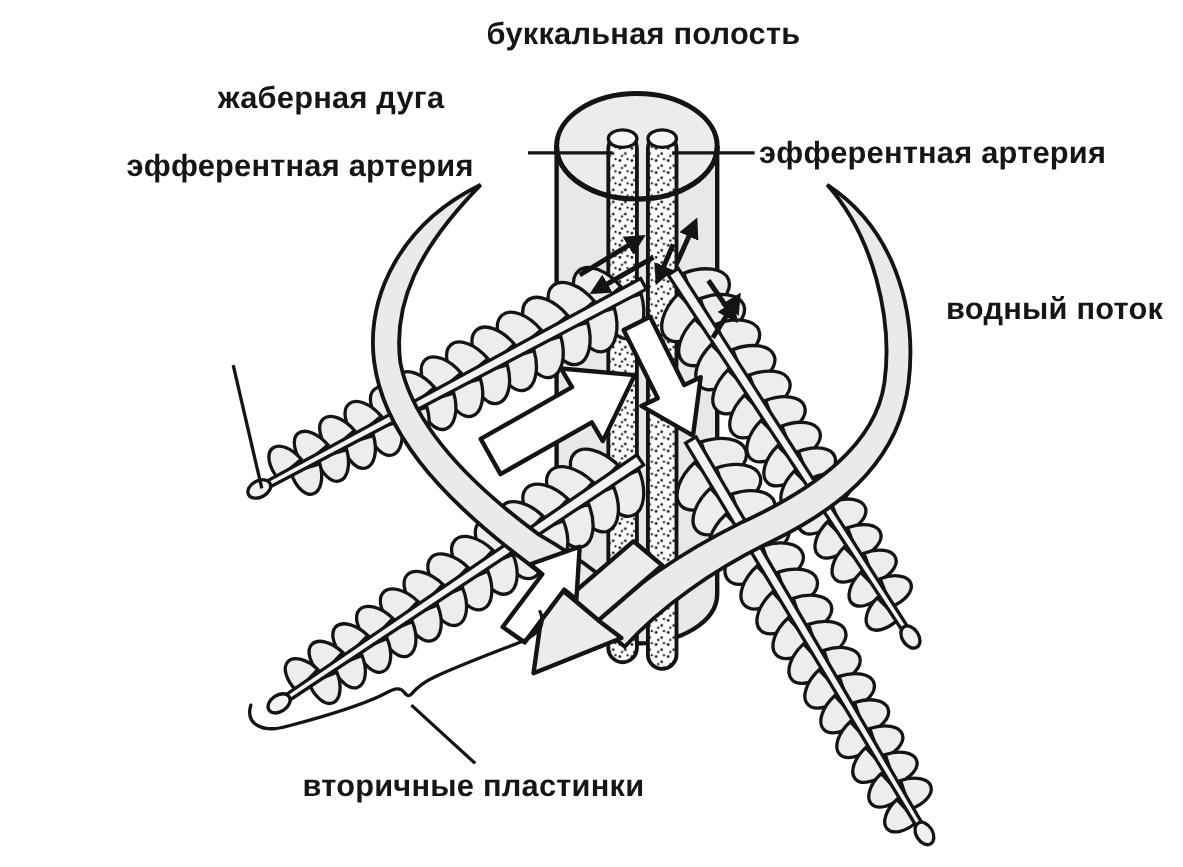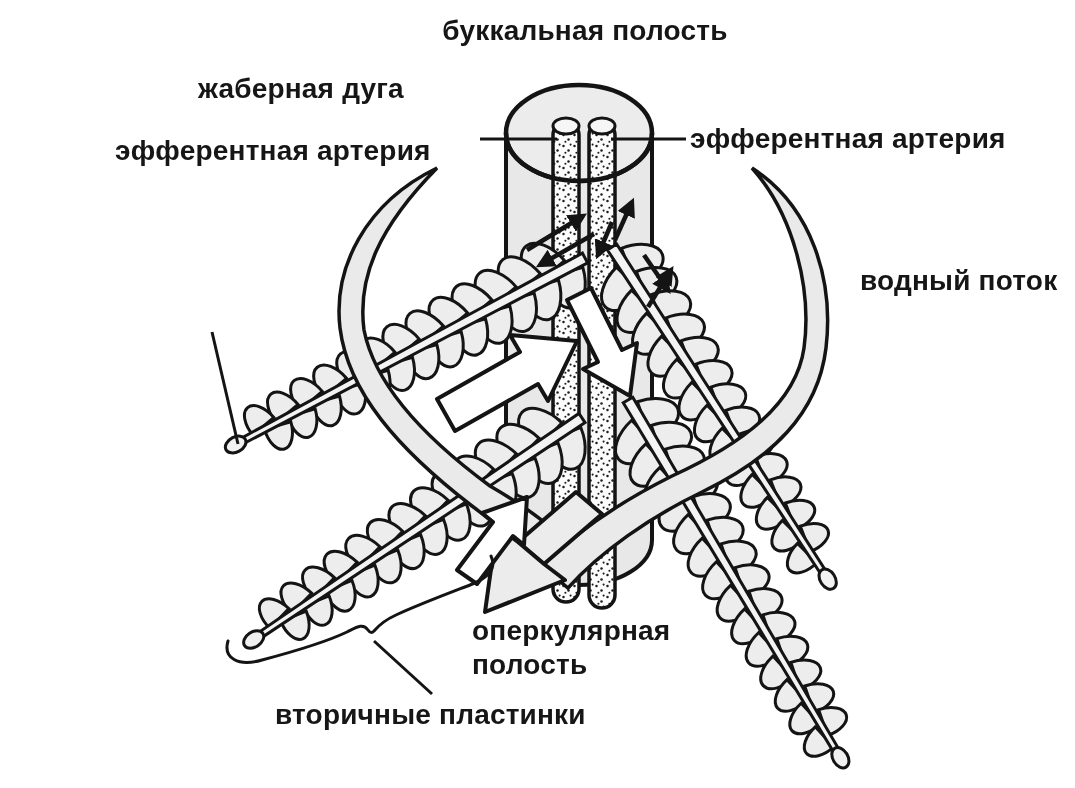--- a/index.html
+++ b/index.html
@@ -260,16 +260,15 @@
 
   <div class="label r" style="left:198px;top:72px;width:262px;">жаберная дуга</div>
 
   <div class="label r" style="left:115px;top:122px;width:350px;margin-top:12px;">эфферентная артерия</div>
 
   <div class="label" style="left:690px;top:122px;">эфферентная артерия</div>
 
   <div class="label" style="left:860px;top:264px;">водный поток</div>
 
 
-  <div class="label wrap" style="left:472px;top:614px;width:250px;">оперкулярная полость</div>
 
   <div class="label" style="left:275px;top:698px;text-align:right;">вторичные пластинки</div>
 </div>
 
 </body></html>

